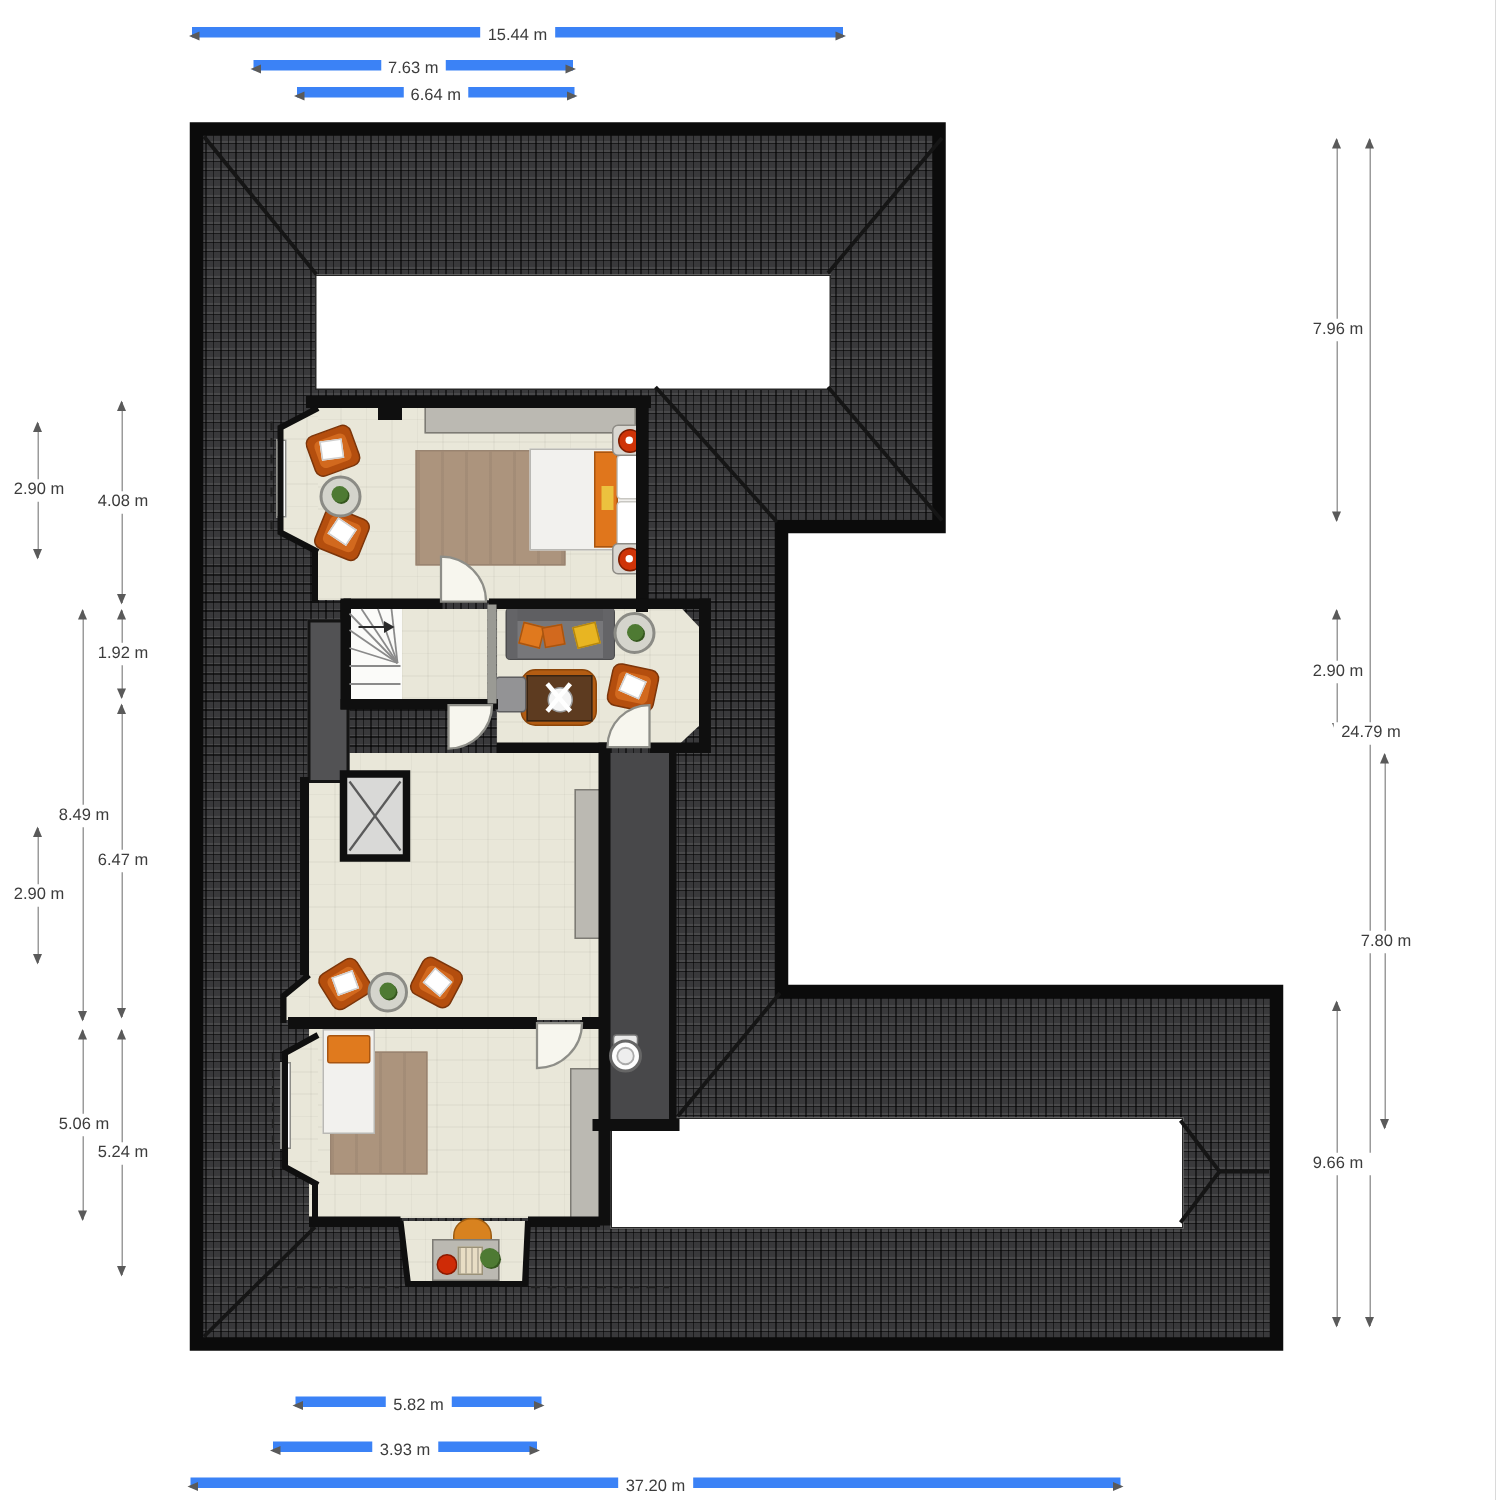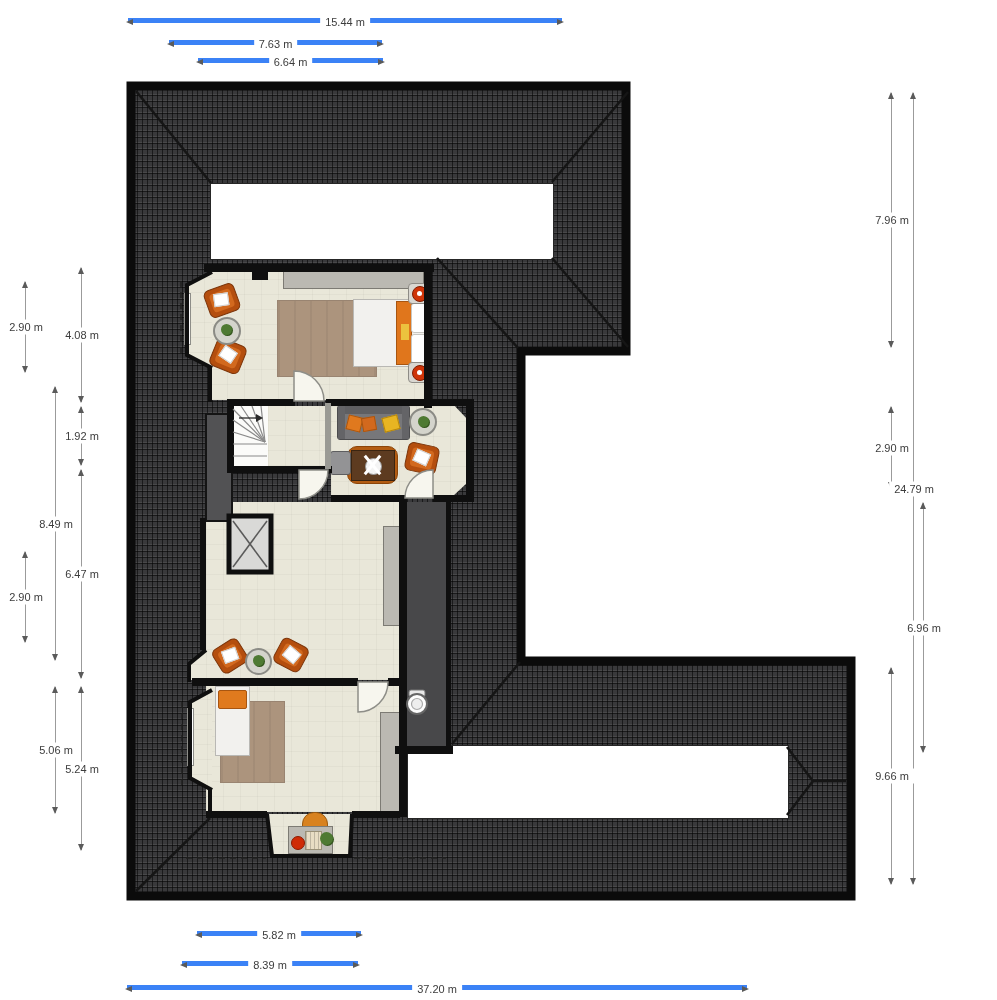--- a/index.html
+++ b/index.html
@@ -44,21 +44,21 @@
   .nightstand .dot::after{content:"";position:absolute;left:4px;top:4px;width:5px;height:5px;border-radius:50%;background:#fff;}
   .desk{background:#5d3b20;border:1px solid #3a2411;}
   .deskrug{background:#b35c12;border-radius:10px;border:1px solid #8c4509;}
   .sidechair{background:#939395;border:1px solid #5e5e60;border-radius:3px;}
   .halfchair{background:#d8821f;border:1px solid #9a5a10;border-radius:12px 12px 3px 3px;}
   .redball{border-radius:50%;background:#cf2b06;border:1px solid #8c1a00;}
   .books{background:#e8ddc4;border:1px solid #9a9178;
          background-image:repeating-linear-gradient(90deg, rgba(0,0,0,.18) 0 1px, transparent 1px 4px);}
   .window{position:absolute;background:#fff;border:1px solid #8d8d88;}
   
-  .dim-h{position:absolute;height:0;border-top:5px solid #3b82f6;}
+  .dim-h{position:absolute;height:0;border-top:7px solid #3b82f6;}
   .dim-h::before{content:"";position:absolute;left:-1px;top:-4px;border:3.5px solid transparent;border-right:7px solid #5a5a5a;transform:translateX(-4px);}
   .dim-h::after{content:"";position:absolute;right:-1px;top:-4px;border:3.5px solid transparent;border-left:7px solid #5a5a5a;transform:translateX(4px);}
   .dim-v{position:absolute;width:0;border-left:1px solid #9b9b9b;}
   .dim-v::before{content:"";position:absolute;top:-4px;left:-4px;border:3.5px solid transparent;border-bottom:7px solid #5a5a5a;}
   .dim-v::after{content:"";position:absolute;bottom:-4px;left:-4px;border:3.5px solid transparent;border-top:7px solid #5a5a5a;}
   .dim .lab{position:absolute;background:#fff;color:#3c3c3c;font-size:11px;line-height:13px;
             padding:1px 5px;white-space:nowrap;}
   .dim-h .lab{left:50%;top:0;transform:translate(-50%,-54%);}
   .dim-v .lab{top:50%;left:0;transform:translate(-50%,-50%);}
   svg.overlay{position:absolute;left:0;top:0;pointer-events:none;}
@@ -255,36 +255,36 @@
       <span class="lab">7.63 m</span>
     </div>
   <div class="dim dim-h" style="left:198px;top:58px;width:185px">
       <span class="lab">6.64 m</span>
     </div>
 
   <div class="dim dim-h" style="left:197px;top:931px;width:164px">
       <span class="lab">5.82 m</span>
     </div>
   <div class="dim dim-h" style="left:182px;top:961px;width:176px">
-      <span class="lab">8.39 m</span>
+      <span class="lab">3.93 m</span>
     </div>
   <div class="dim dim-h" style="left:127px;top:985px;width:620px">
       <span class="lab">37.20 m</span>
     </div>
 
   <div class="dim dim-v" style="left:25px;top:282px;height:90px">
       <span class="lab">2.90 m</span>
     </div>
   <div class="dim dim-v" style="left:81px;top:268px;height:134px">
       <span class="lab">4.08 m</span>
     </div>
   <div class="dim dim-v" style="left:81px;top:407px;height:58px">
       <span class="lab">1.92 m</span>
     </div>
-  <div class="dim dim-v" style="left:55px;top:387px;height:273px">
+  <div class="dim dim-v" style="left:55px;top:407px;height:273px">
       <span class="lab">8.49 m</span>
     </div>
   <div class="dim dim-v" style="left:81px;top:470px;height:208px">
       <span class="lab">6.47 m</span>
     </div>
   <div class="dim dim-v" style="left:25px;top:552px;height:90px">
       <span class="lab">2.90 m</span>
     </div>
   <div class="dim dim-v" style="left:55px;top:687px;height:126px">
       <span class="lab">5.06 m</span>
@@ -296,19 +296,19 @@
   <div class="dim dim-v" style="left:891px;top:93px;height:254px">
       <span class="lab">7.96 m</span>
     </div>
   <div class="dim dim-v" style="left:891px;top:407px;height:81px">
       <span class="lab">2.90 m</span>
     </div>
   <div class="dim dim-v" style="left:913px;top:93px;height:791px">
       <span class="lab">24.79 m</span>
     </div>
   <div class="dim dim-v" style="left:923px;top:503px;height:249px">
-      <span class="lab">6.96 m</span>
+      <span class="lab">7.80 m</span>
     </div>
   <div class="dim dim-v" style="left:891px;top:668px;height:216px">
       <span class="lab">9.66 m</span>
     </div>
 
 </div>
 
 </body></html>

